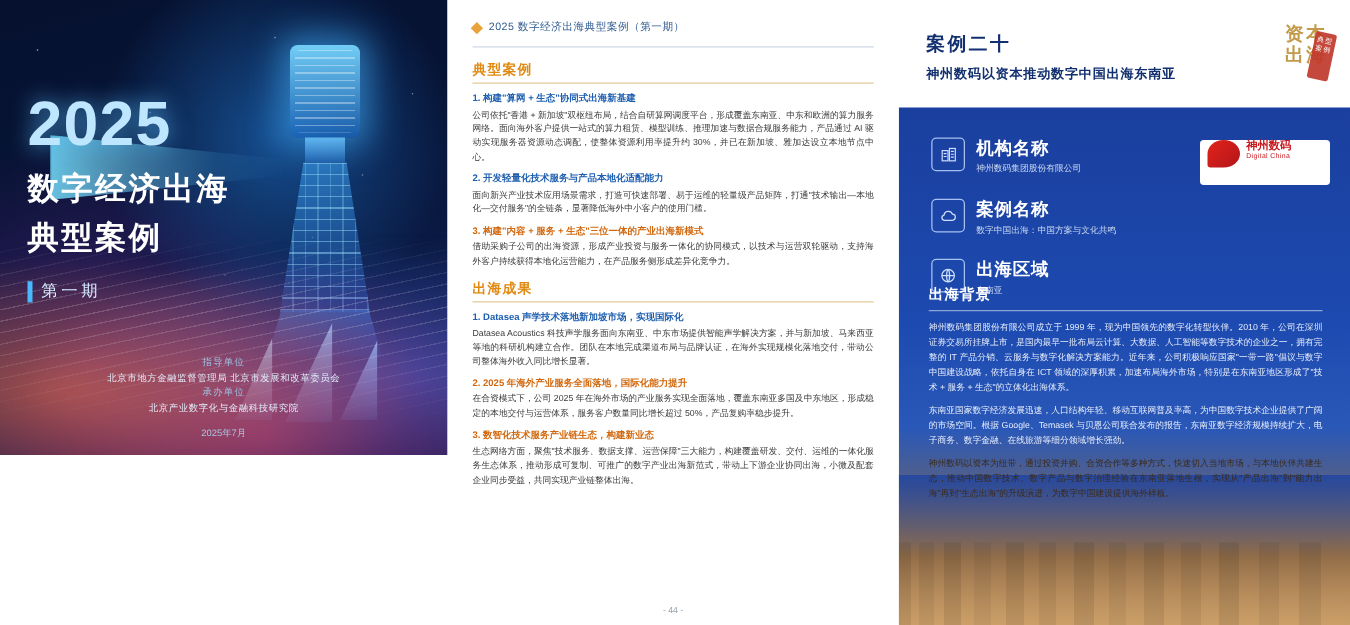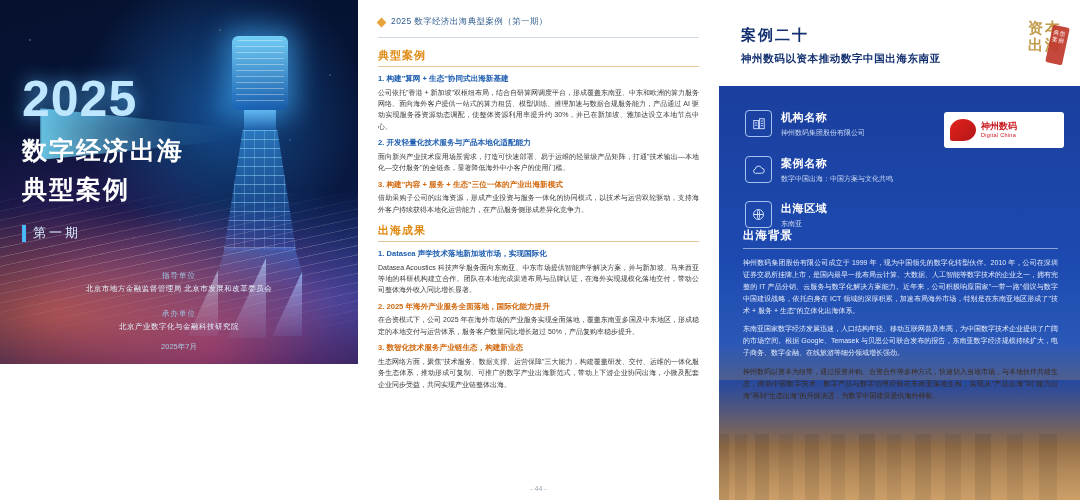--- a/index.html
+++ b/index.html
@@ -99,24 +99,24 @@
   .stamp{position:absolute;right:18px;top:20px;text-align:right;}
   .stamp .t1,.stamp .t2{font-size:15px;font-weight:700;color:#c29a4a;letter-spacing:2px;line-height:1.12;}
   .stamp .seal{position:absolute;right:-4px;top:6px;width:17px;height:38px;background:#c0392b;
     transform:rotate(12deg);border-radius:2px;opacity:.92;}
   .stamp .seal span{display:block;font-size:5.5px;color:#fff;text-align:center;line-height:1.25;padding-top:4px;letter-spacing:1px;}
 
   .info{position:absolute;left:26px;top:110px;width:210px;color:#eaf2ff;}
   .info-row{display:flex;align-items:flex-start;gap:9px;margin-bottom:17px;}
   .ico{width:25px;height:25px;flex:0 0 25px;border:1.2px solid rgba(190,215,255,.85);border-radius:4px;
     display:flex;align-items:center;justify-content:center;color:#cfe0ff;}
-  .info-lbl{font-size:11px;font-weight:700;color:#ffffff;letter-spacing:.6px;}
+  .info-lbl{font-size:14px;font-weight:700;color:#ffffff;letter-spacing:.6px;}
   .info-val{font-size:7px;color:#cbd9f2;margin-top:3px;line-height:1.5;}
-  .logo{position:absolute;right:16px;top:112px;width:120px;height:36px;background:#fff;border-radius:3px;
-    display:flex;align-items:center;gap:5px;padding:0 6px;box-sizing:border-box;}
+  .logo{position:absolute;right:16px;top:112px;width:104px;height:36px;background:#fff;border-radius:3px;
+    display:flex;align-items:flex-start;gap:5px;padding:0 6px;box-sizing:border-box;}
   .logo .mark{width:26px;height:22px;border-radius:50% 50% 50% 10%;
     background:linear-gradient(135deg,#e2231a,#b3151a);flex:0 0 26px;}
   .logo .lt1{font-size:9px;font-weight:700;color:#c8161d;line-height:1.1;}
   .logo .lt2{font-size:5.5px;color:#c8161d;letter-spacing:.3px;}
 
   .bgsec{position:absolute;left:24px;right:22px;top:228px;}
   .bg-title{font-size:11.5px;font-weight:700;color:#ffffff;letter-spacing:1px;}
   .bg-rule{height:1px;background:rgba(255,255,255,.5);margin:5px 0 8px 0;}
   .bg-p{font-size:7px;color:#e5ecfb;line-height:1.7;text-align:justify;margin-bottom:7px;}
   .bg-p.dark{color:#3b2a18;}
@@ -147,21 +147,21 @@
       <div class="cover-l2">典型案例</div>
       <div class="issue">
         <span class="bar"></span>
         <span class="txt">第一期</span>
       </div>
     </div>
 
     <div class="cover-foot">
       <div class="cf-lbl">指导单位</div>
       <div class="cf-org">北京市地方金融监督管理局    北京市发展和改革委员会</div>
-      <div class="cf-lbl" style="margin-top:15px">承办单位</div>
+      <div class="cf-lbl" style="margin-top:1px">承办单位</div>
       <div class="cf-org">北京产业数字化与金融科技研究院</div>
       <div class="cf-date">2025年7月</div>
     </div>
   </section>
 
   <section class="page">
     <div class="page-head">
       <span class="dot"></span>
       <span class="ht">2025 数字经济出海典型案例（第一期）</span>
     </div>

